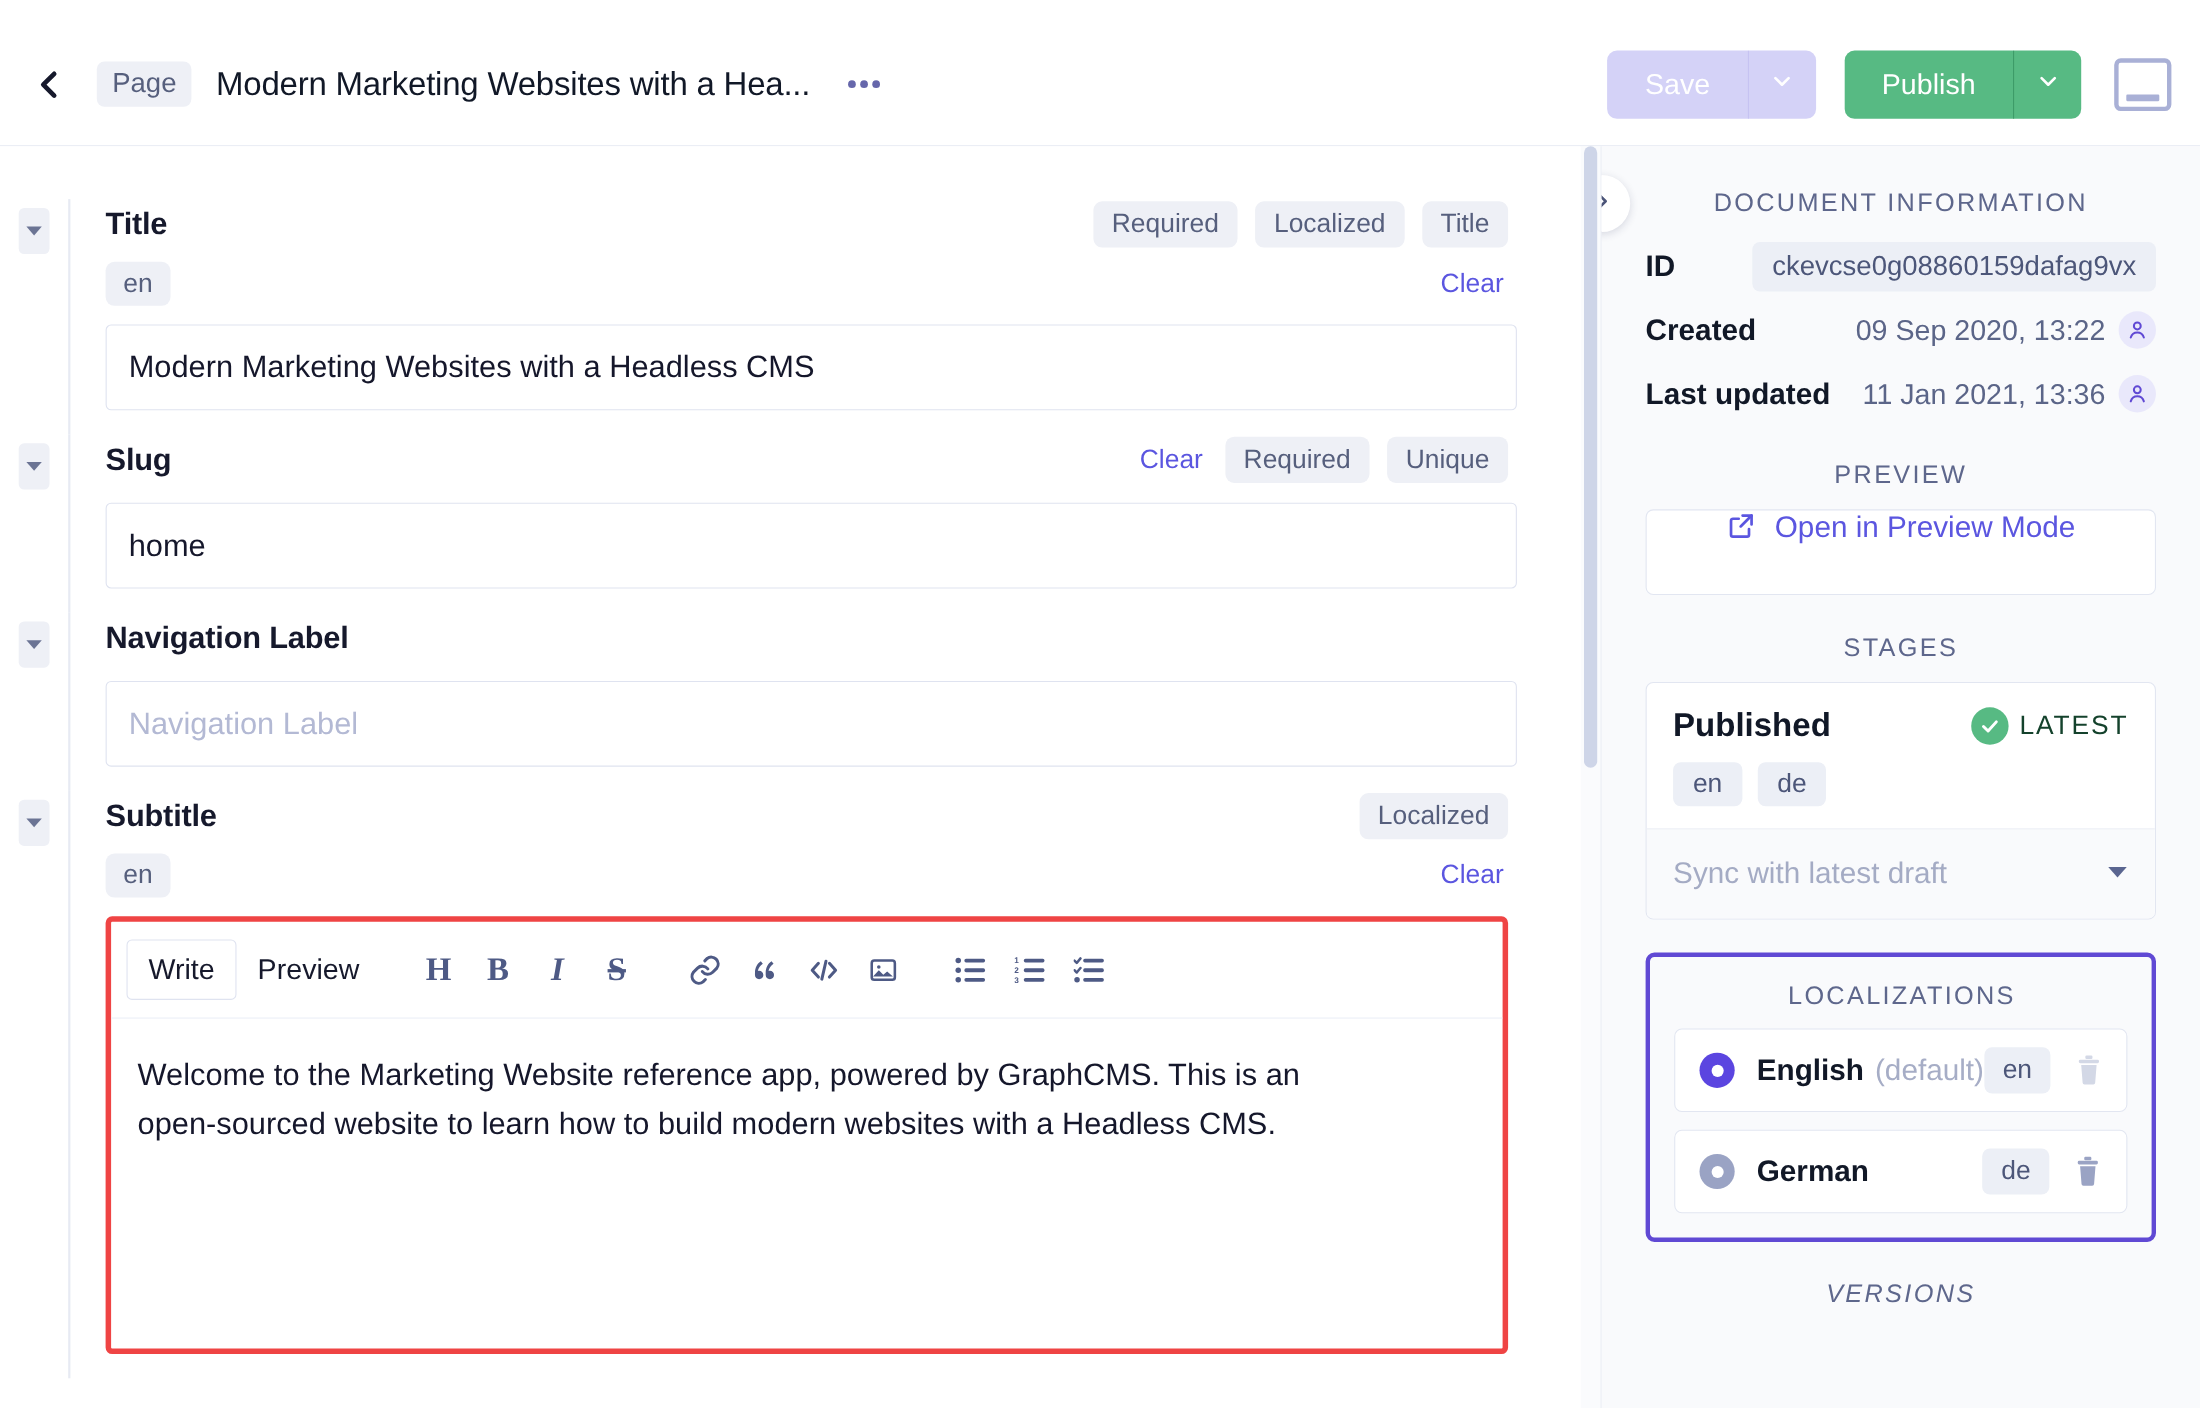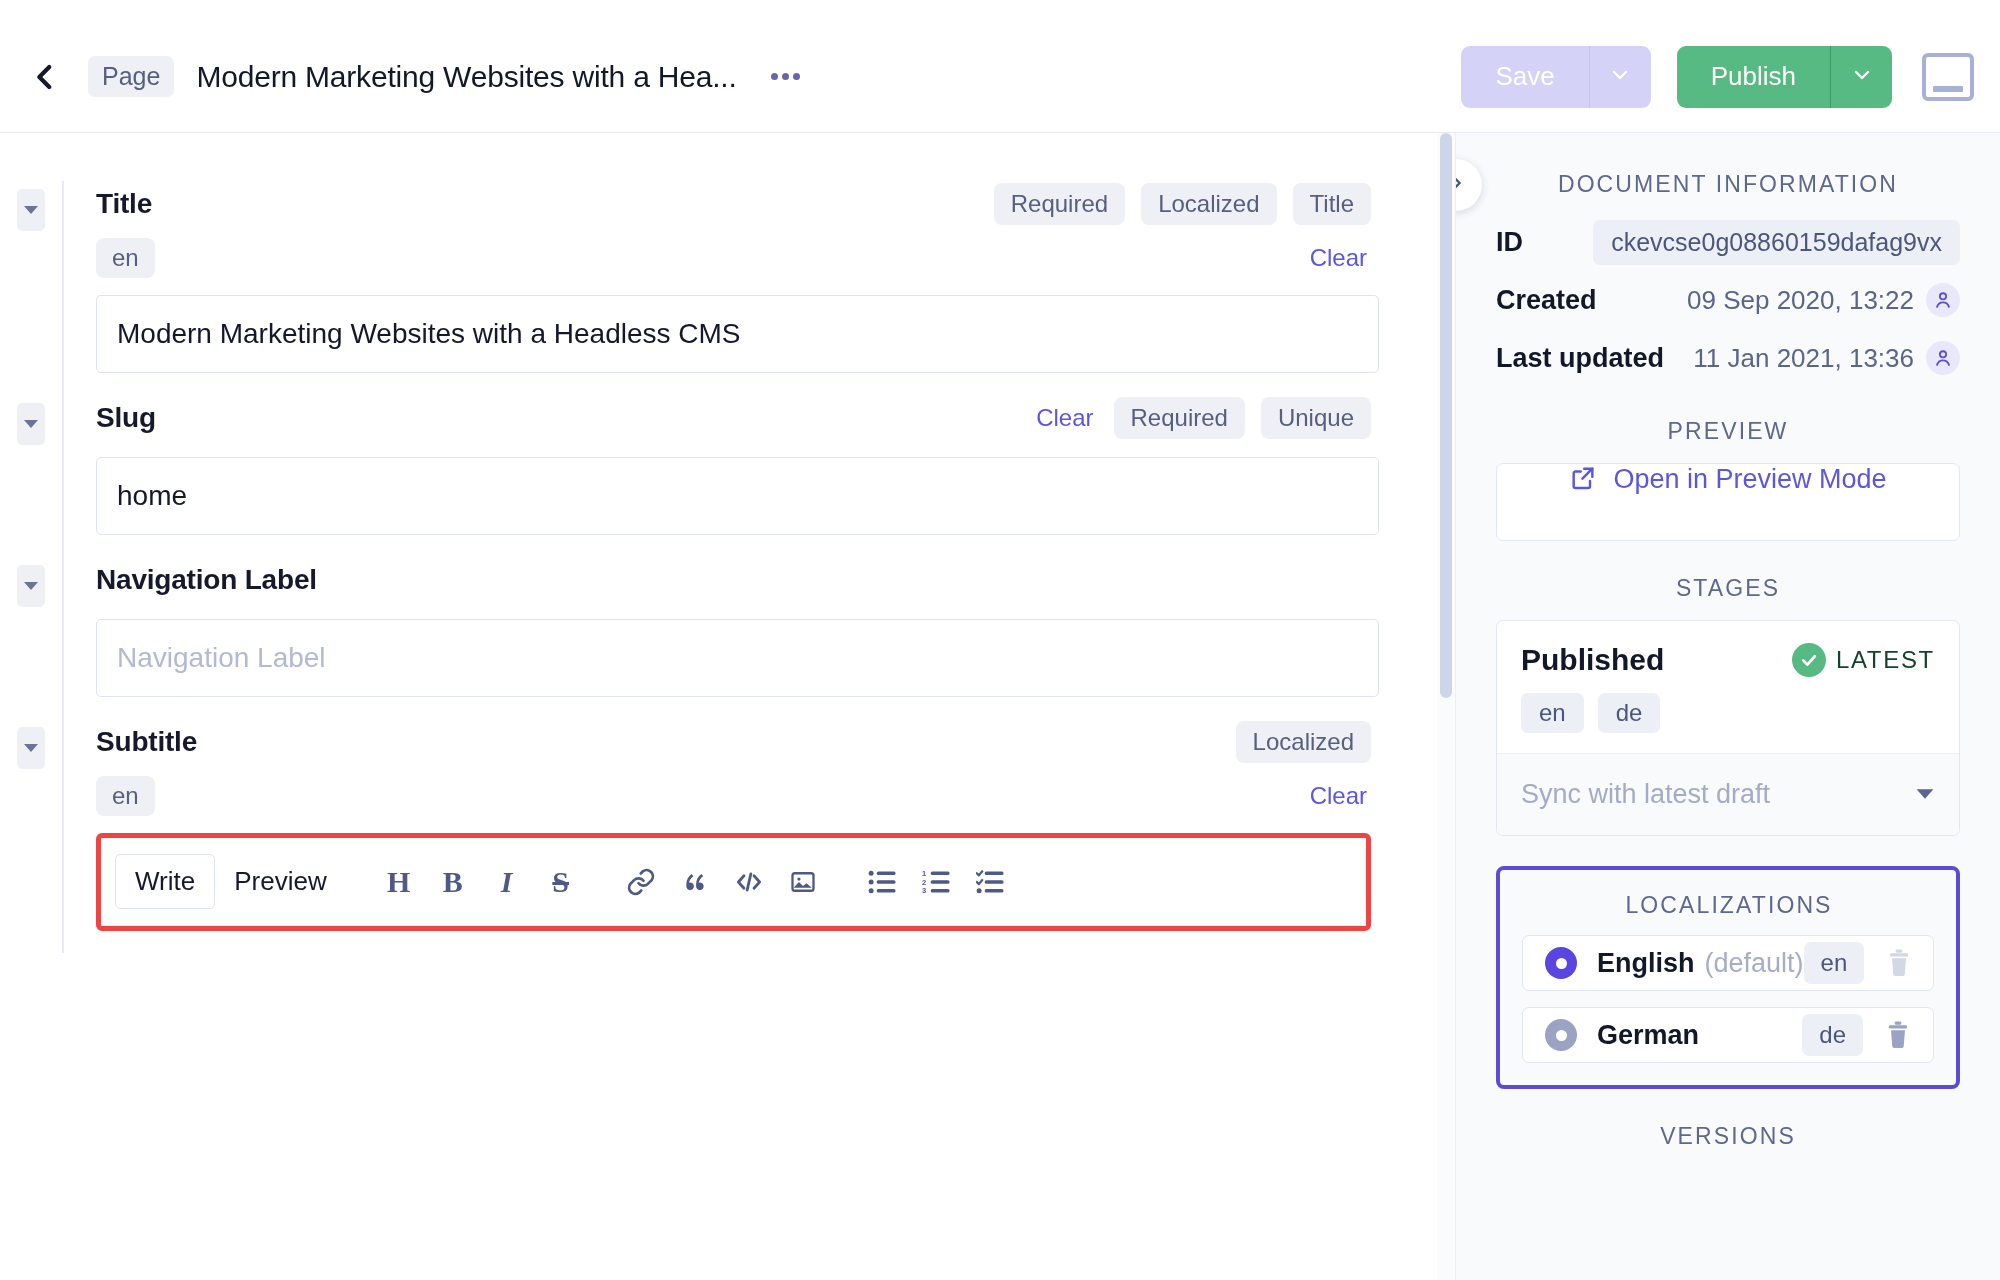--- a/index.html
+++ b/index.html
@@ -188,21 +188,21 @@
   .stage-foot .txt { font-size: 27px; color: #a4abc4; }
   .stage-foot .sp { flex: 1 1 auto; }
 
   .loc-box {
     border: 4px solid #6049d4; border-radius: 8px; background: #f9fafc;
     padding: 22px 22px 22px 22px; margin-top: 30px;
   }
   .loc-box .sec-title { margin: 0 0 16px 2px; }
   .loc-item {
     background: #fff; border: 1px solid #e2e6f1; border-radius: 7px;
-    height: 56px; display: flex; align-items: center; padding: 0 18px 0 22px; margin-bottom: 16px;
+    height: 76px; display: flex; align-items: center; padding: 0 18px 0 22px; margin-bottom: 16px;
     cursor: pointer;
   }
   .loc-item:last-child { margin-bottom: 0; }
   .radio { width: 32px; height: 32px; border-radius: 50%; display:flex; align-items:center; justify-content:center; flex:none; }
   .radio.on { background: #5b45e0; }
   .radio.off { background: #9aa3c4; }
   .radio i { width: 11px; height: 11px; border-radius: 50%; background: #fff; display:block; }
   .loc-name { font-size: 27px; color: #111827; font-weight: 700; margin-left: 20px; }
   .loc-default { font-size: 27px; color: #a6adc6; margin-left: 10px; }
   .loc-item .sp { flex: 1 1 auto; }
@@ -419,20 +419,23 @@
                 <div class="tb-icon">
                   <svg width="30" height="26" viewBox="0 0 24 20" fill="none">
                       <path d="M0.6 3 L2.3 4.7 L5 1.4" stroke="#4e5a85" stroke-width="1.8" stroke-linecap="round" stroke-linejoin="round"></path>
                       <path d="M0.6 10 L2.3 11.7 L5 8.4" stroke="#4e5a85" stroke-width="1.8" stroke-linecap="round" stroke-linejoin="round"></path>
                       <circle cx="2.5" cy="17" r="2" fill="#4e5a85"></circle>
                       <rect x="7" y="1.6" width="15" height="2.8" rx="1.2" fill="#4e5a85"></rect>
                       <rect x="7" y="8.6" width="15" height="2.8" rx="1.2" fill="#4e5a85"></rect>
                       <rect x="7" y="15.6" width="15" height="2.8" rx="1.2" fill="#4e5a85"></rect>
                     </svg>
                 </div>
+              </div>
+              <div class="editor-content">
+                <p>Welcome to the Marketing Website reference app, powered by GraphCMS. This is an open-sourced website to learn how to build modern websites with a Headless CMS.</p>
               </div>
             </div>
           </div>
         </div>
 
       </div>
     </div>
 
     <div class="scrolltrack">
       <div class="scrollthumb"></div>
@@ -550,17 +553,17 @@
           <span class="trash">
             <svg width="26" height="28" viewBox="0 0 24 26" fill="#9aa3c4">
                 <rect x="9" y="0.5" width="6" height="3" rx="1"></rect>
                 <rect x="3.5" y="4" width="17" height="3" rx="1.2"></rect>
                 <path d="M5.5 8.5h13l-1.2 15a1.6 1.6 0 0 1-1.6 1.5H8.3a1.6 1.6 0 0 1-1.6-1.5z"></path>
               </svg>
           </span>
         </div>
       </div>
 
-      <div class="sec-title" style="margin-top:34px;">Versions</div>
+      <div class="sec-title" style="margin-top:34px;font-style:italic;">Versions</div>
 
     </div>
   </div>
 </div>
 
 </body></html>

